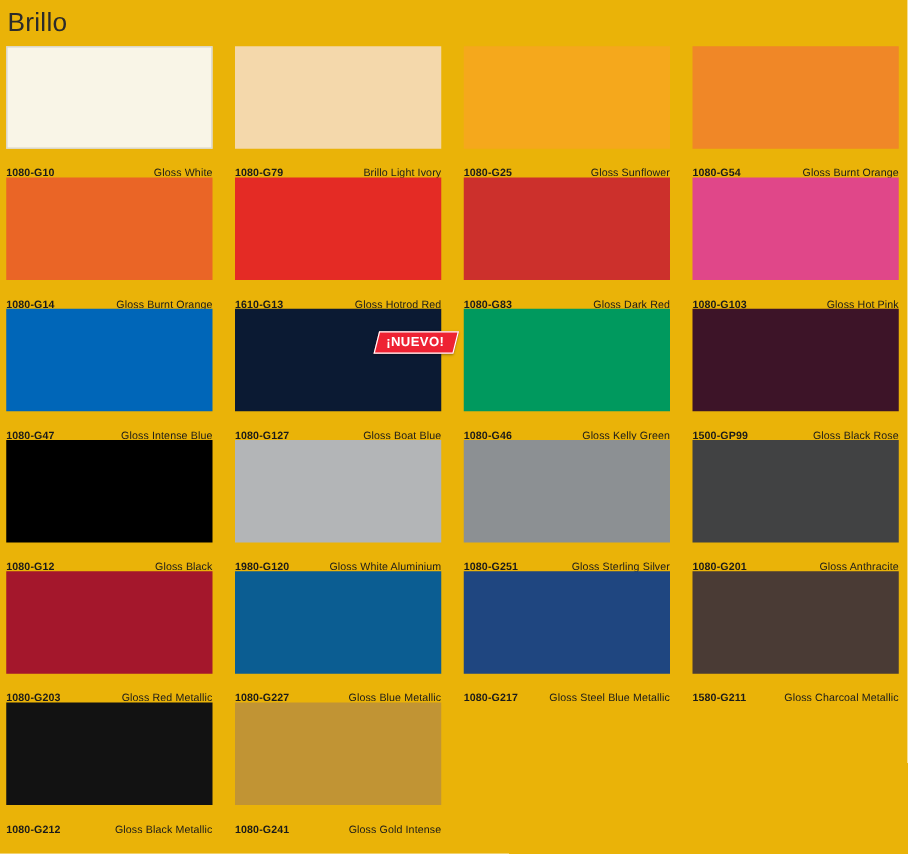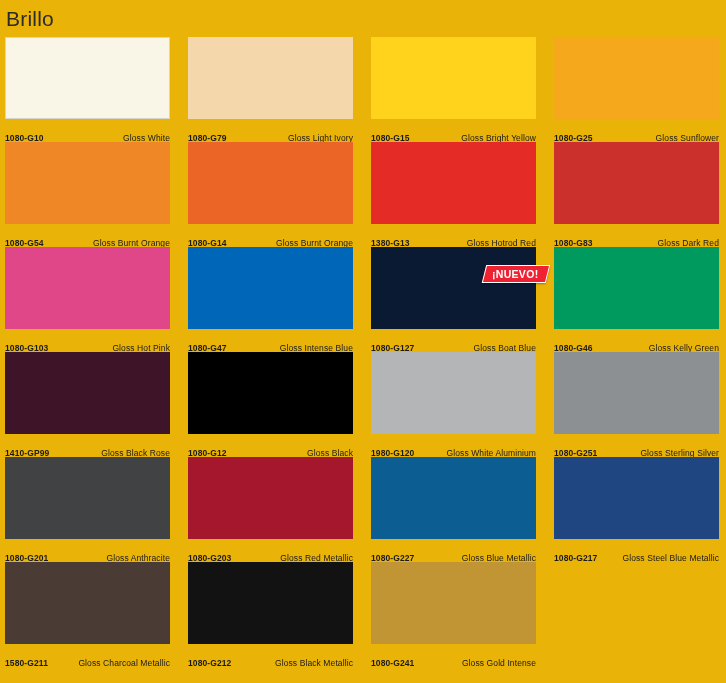--- a/index.html
+++ b/index.html
@@ -112,28 +112,21 @@
         <div class="swatch bordered" style="background: rgb(249, 245, 231);"></div>
         <div class="labels">
           <div class="code">1080-G10</div>
           <div class="name">Gloss White</div>
         </div>
       </div>
       <div class="cell">
         <div class="swatch" style="background: rgb(244, 216, 171);"></div>
         <div class="labels">
           <div class="code">1080-G79</div>
-          <div class="name">Gloss Light Ivory</div>
-        </div>
-      </div>
-      <div class="cell">
-        <div class="swatch" style="background: rgb(255, 210, 28);"></div>
-        <div class="labels">
-          <div class="code">1080-G15</div>
-          <div class="name">Gloss Bright Yellow</div>
+          <div class="name">Brillo Light Ivory</div>
         </div>
       </div>
       <div class="cell">
         <div class="swatch" style="background: rgb(245, 168, 28);"></div>
         <div class="labels">
           <div class="code">1080-G25</div>
           <div class="name">Gloss Sunflower</div>
         </div>
       </div>
       <div class="cell">
@@ -146,21 +139,21 @@
       <div class="cell">
         <div class="swatch" style="background: rgb(234, 101, 38);"></div>
         <div class="labels">
           <div class="code">1080-G14</div>
           <div class="name">Gloss Burnt Orange</div>
         </div>
       </div>
       <div class="cell">
         <div class="swatch" style="background: rgb(228, 43, 37);"></div>
         <div class="labels">
-          <div class="code">1380-G13</div>
+          <div class="code">1610-G13</div>
           <div class="name">Gloss Hotrod Red</div>
         </div>
       </div>
       <div class="cell">
         <div class="swatch" style="background: rgb(204, 48, 44);"></div>
         <div class="labels">
           <div class="code">1080-G83</div>
           <div class="name">Gloss Dark Red</div>
         </div>
       </div>
@@ -191,21 +184,21 @@
       <div class="cell">
         <div class="swatch" style="background: rgb(0, 153, 94);"></div>
         <div class="labels">
           <div class="code">1080-G46</div>
           <div class="name">Gloss Kelly Green</div>
         </div>
       </div>
       <div class="cell">
         <div class="swatch" style="background: rgb(61, 20, 40);"></div>
         <div class="labels">
-          <div class="code">1410-GP99</div>
+          <div class="code">1500-GP99</div>
           <div class="name">Gloss Black Rose</div>
         </div>
       </div>
       <div class="cell">
         <div class="swatch" style="background: rgb(0, 0, 0);"></div>
         <div class="labels">
           <div class="code">1080-G12</div>
           <div class="name">Gloss Black</div>
         </div>
       </div>

